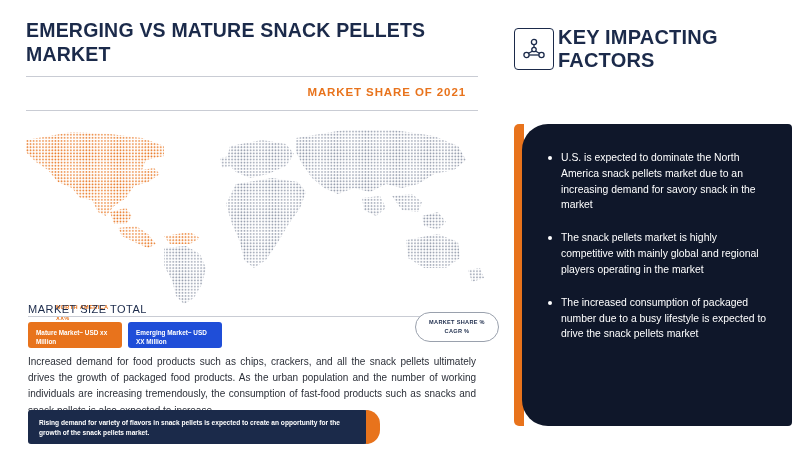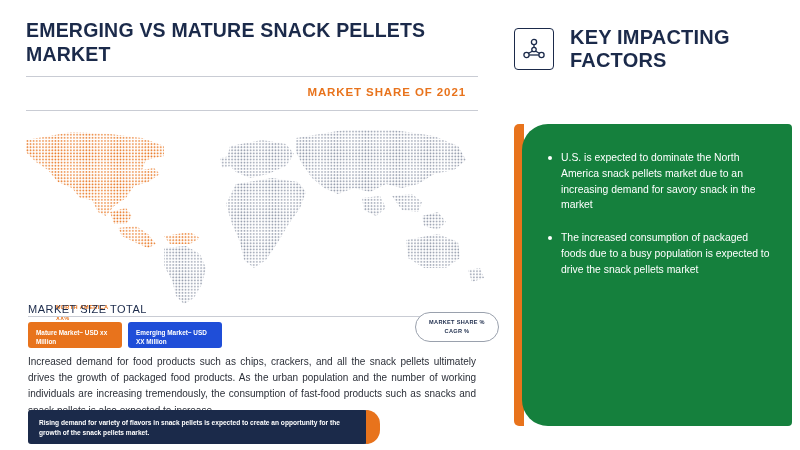--- a/index.html
+++ b/index.html
@@ -159,21 +159,21 @@
     position: absolute;
     left: 500px; top: 0;
     width: 300px; height: 450px;
   }
 
   #kif-header {
     position: absolute;
     left: 14px; top: 26px;
     display: flex;
     align-items: flex-start;
-    gap: 16px;
+    gap: 4px;
   }
   #kif-icon {
     width: 40px; height: 42px;
     border: 1.6px solid #1b2a4a;
     border-radius: 4px;
     display: flex;
     align-items: center;
     justify-content: center;
     flex: 0 0 auto;
     margin-top: 2px;
@@ -185,21 +185,21 @@
     line-height: 1.15;
     letter-spacing: 0.2px;
     text-transform: uppercase;
     width: 222px;
   }
 
   #factors-card {
     position: absolute;
     left: 22px; top: 124px;
     width: 270px; height: 302px;
-    background: #15803d;
+    background: #0f172a;
     border-radius: 26px 4px 4px 26px;
     padding: 26px 22px 20px 26px;
   }
   #factors-accent {
     position: absolute;
     left: 14px; top: 124px;
     width: 10px; height: 302px;
     background: #e8731c;
     border-radius: 5px 0 0 5px;
   }
@@ -323,17 +323,18 @@
           <line x1="14.8" y1="15.2" x2="18.8" y2="17.5"></line>
           <line x1="8.1" y1="19" x2="17.9" y2="19"></line>
         </svg>
       </div>
       <div id="kif-title">KEY IMPACTING FACTORS</div>
     </div>
 
     <div id="factors-accent"></div>
     <div id="factors-card">
       <div class="factor-item">U.S. is expected to dominate the North America snack pellets market due to an increasing demand for savory snack in the market</div>
-      <div class="factor-item">The increased consumption of packaged foods due to a busy population is expected to drive the snack pellets market</div>
+      <div class="factor-item">The snack pellets market is highly competitive with mainly global and regional players operating in the market</div>
+      <div class="factor-item">The increased consumption of packaged number due to a busy lifestyle is expected to drive the snack pellets market</div>
     </div>
   </div>
 
 </div>
 
 </body></html>

